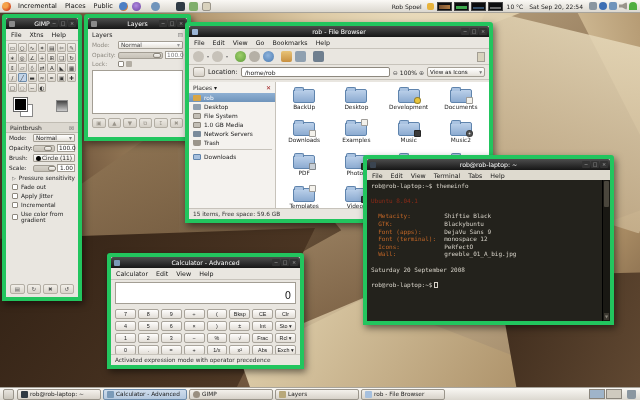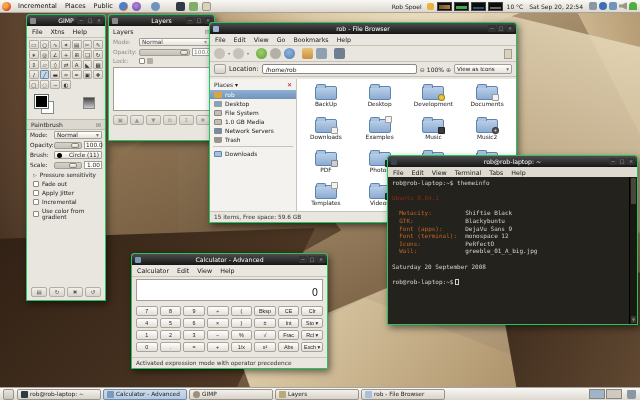--- a/index.html
+++ b/index.html
@@ -48,22 +48,22 @@
     padding:0 3px; font-size:5.8px; overflow:hidden; white-space:nowrap; }
   .taskbtn.active { background:linear-gradient(#cfdded,#b4c8de); border-color:#6d8cab; }
   .tbicon { width:7px; height:7px; flex:0 0 7px; border-radius:1px; }
   .showdesk { width:11px; height:11px; margin:0 3px; background:linear-gradient(#e8e5df,#c9c4ba);
     border:1px solid #9a958b; border-radius:2px; }
   .wsw { display:flex; gap:1px; margin:0 3px; }
   .ws { width:16px; height:10px; border:1px solid #8a857c; background:#cfcabf; }
   .ws.cur { background:#9fb4c9; }
 
   
-  .win { position:absolute; background:#e9e6e0; border:1px solid #22c55e; border-radius:3px 3px 0 0;
-    box-shadow:2px 3px 7px rgba(0,0,0,.5);margin-left:24px; }
+  .win { position:absolute; background:#e9e6e0; border:4px solid #22c55e; border-radius:3px 3px 0 0;
+    box-shadow:2px 3px 7px rgba(0,0,0,.5); }
   .tbar { height:11px; background:linear-gradient(#4d4d4d,#161616); border-radius:2px 2px 0 0;
     color:#fff; font-size:6.2px; display:flex; align-items:center; justify-content:center; position:relative; }
   .ticon { position:absolute; left:3px; top:3px; width:6px; height:6px; background:#8a8a8a; border-radius:1px; }
   .wbtns { position:absolute; right:2px; top:2px; display:flex; gap:1px; }
   .wbtn { width:8px; height:7px; background:#333; color:#aaa; font-size:5px; line-height:7px;
     text-align:center; border-radius:1px; }
   .mbar { display:flex; gap:8px; padding:2px 5px; background:#e9e6e0; border-bottom:1px solid #c7c3bb;
     font-size:6.3px; color:#161616; }
   .statusbar { position:absolute; left:0; right:0; bottom:0; height:11px; border-top:1px solid #c7c3bb;
     font-size:5.8px; color:#333; padding:2px 4px; background:#e9e6e0; }

